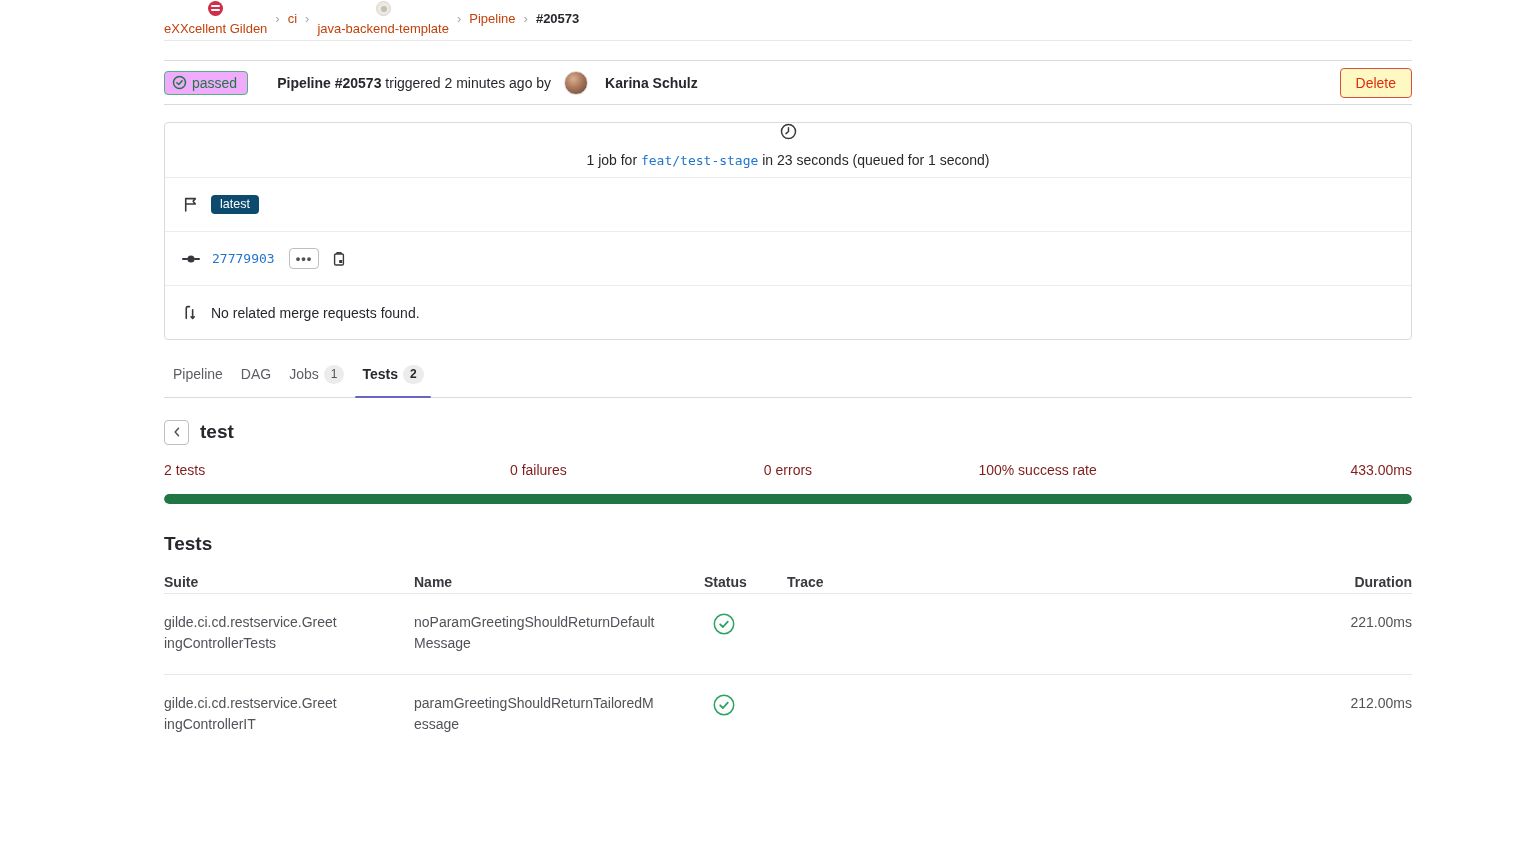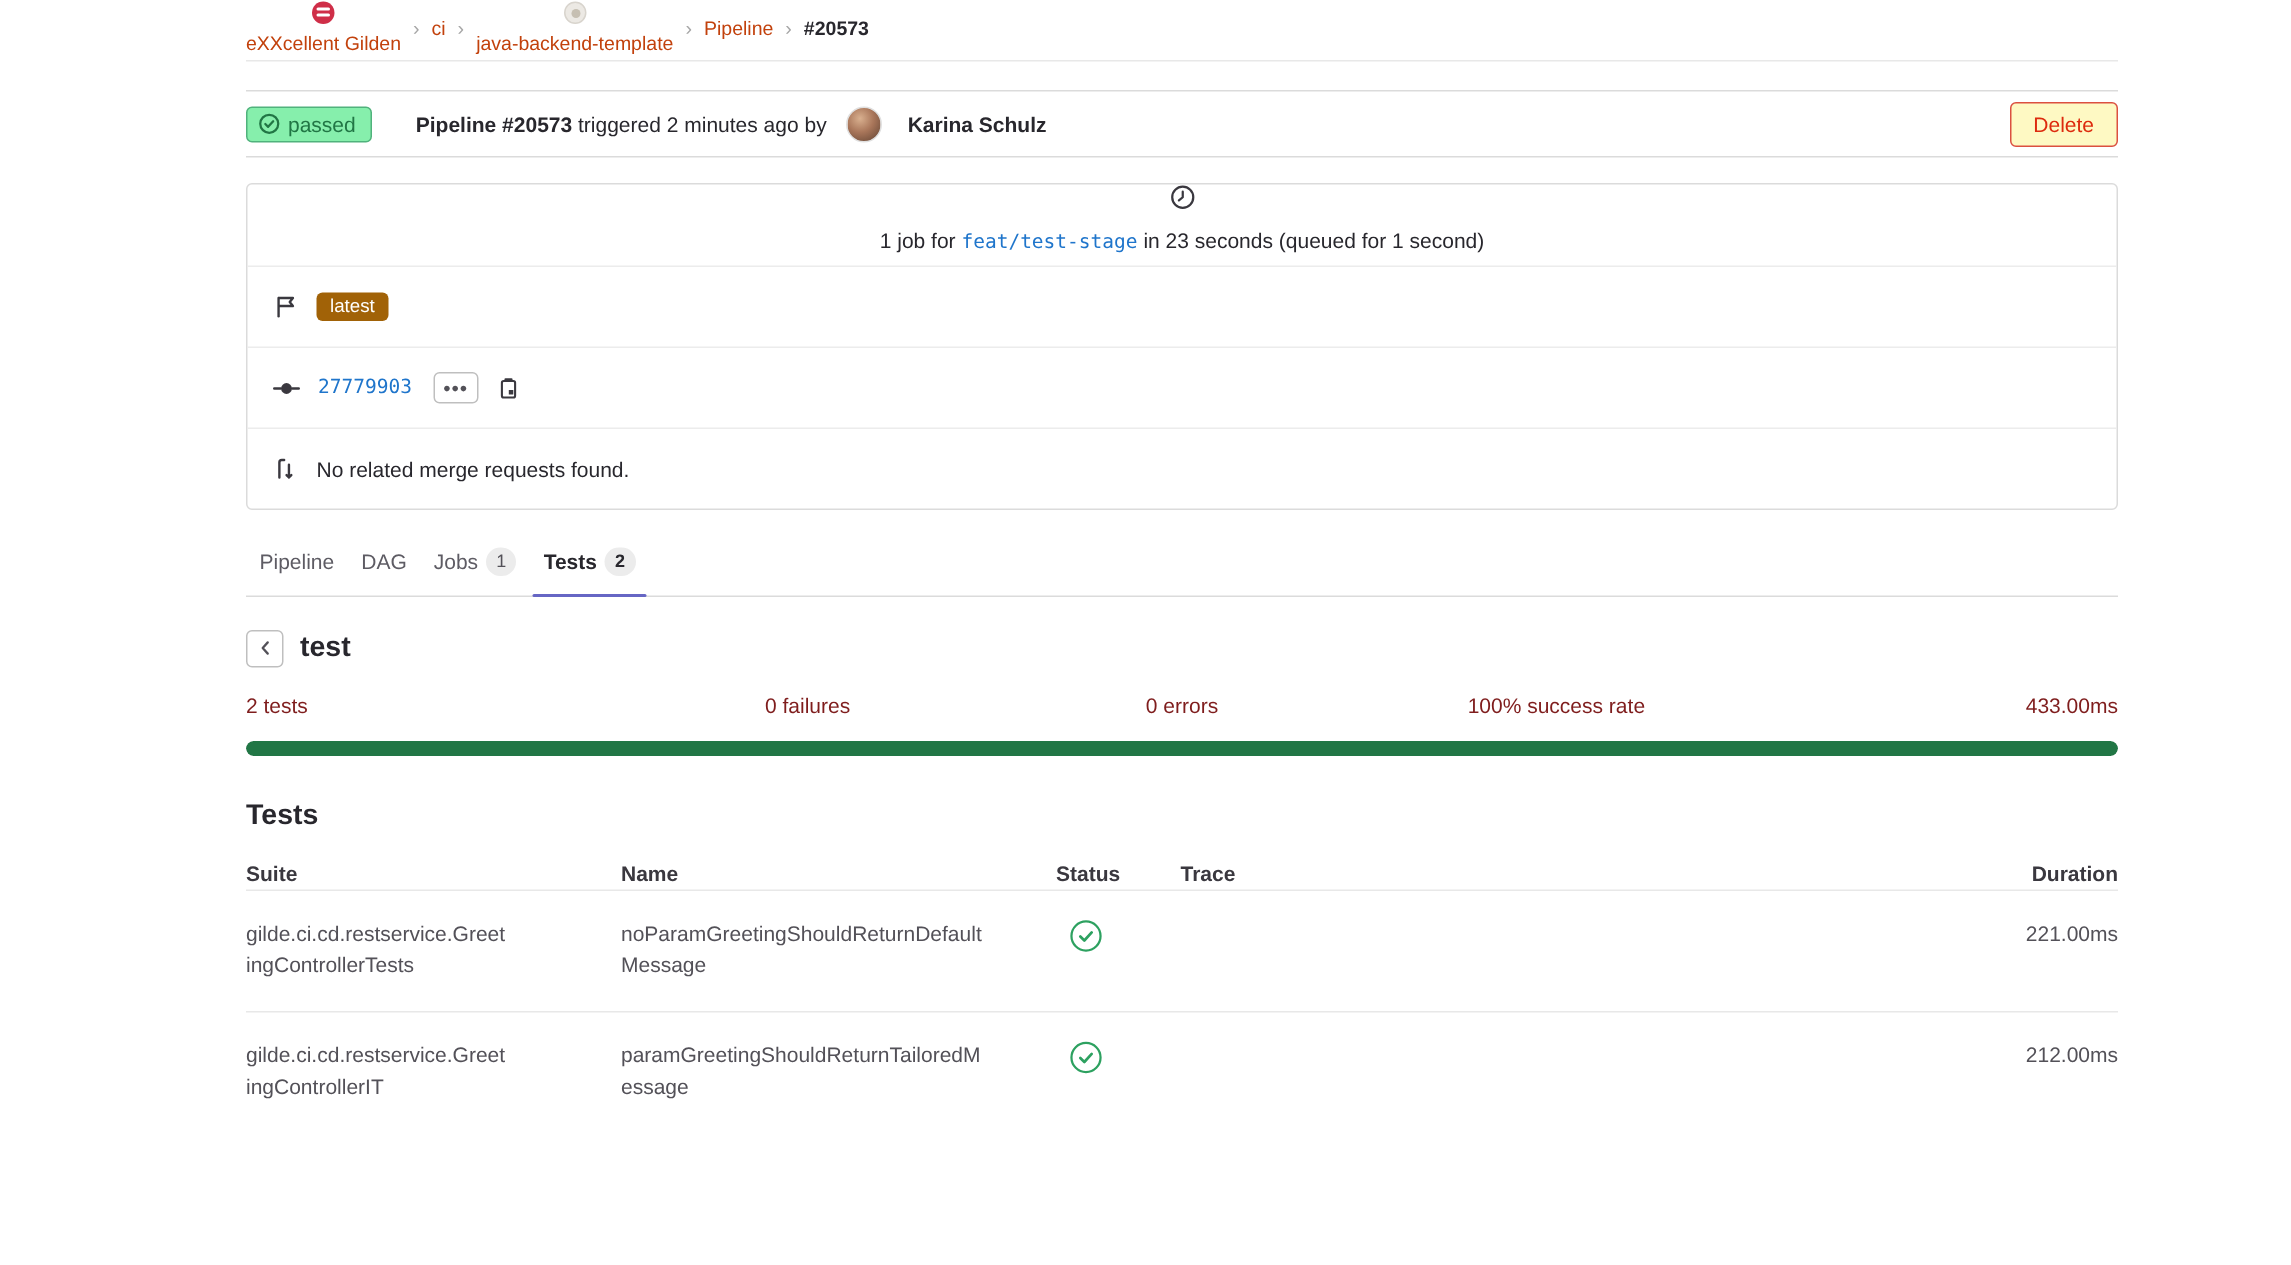--- a/index.html
+++ b/index.html
@@ -46,21 +46,21 @@
   .header-bar {
     margin-top:19px;
     border-top:1px solid #dbdbdb; border-bottom:1px solid #dbdbdb;
     height:45px;
     display:flex; align-items:center; gap:9px;
   }
   .status-badge {
     display:inline-flex; align-items:center; gap:5px;
     border:1px solid #50b27c; color:#217645;
     border-radius:4px; padding:3px 10px 3px 7px;
-    font-size:14px; background:#86efac;
+    font-size:14px; background:#f0abfc;
   }
   .header-text { margin-left:20px; }
   .bold { font-weight:bold; }
   .avatar-user {
     width:24px; height:24px; border-radius:50%;
     background:radial-gradient(circle at 38% 32%, #d9b08f 0%, #a9765a 45%, #5f4232 100%);
     border:1px solid #e0e0e0;
     margin-left:4px;
     cursor:pointer;
   }
@@ -83,21 +83,21 @@
     display:flex; align-items:center; min-height:54px; padding:0 17px;
     border-top:1px solid #ececec; gap:12px;
   }
   .info-row:first-child { border-top:none;flex-direction:column; }
   .info-icon { color:#3a383f; display:flex; align-items:center; flex:0 0 auto; }
   .mono-link {
     font-family:"DejaVu Sans Mono", monospace;
     font-size:13px; color:#1f75cb; text-decoration:none; cursor:pointer;
   }
   .latest-badge {
-    background:#a16207; color:#ffffff; font-size:12.5px;
+    background:#0c4a6e; color:#ffffff; font-size:12.5px;
     padding:3px 9px; border-radius:4px; line-height:1;
   }
   .ellipsis-btn {
     border:1px solid #bfbfbf; border-radius:4px; background:#fff;
     color:#535158; height:21px; padding:0 6px; margin-left:2px;
     display:inline-flex; align-items:center; font-size:13px; letter-spacing:1px;
     cursor:pointer; line-height:1; font-weight:bold;
   }
   .icon-btn { background:none; border:none; padding:0; margin:0; color:#3a383f; cursor:pointer; display:flex; align-items:center; }
 

